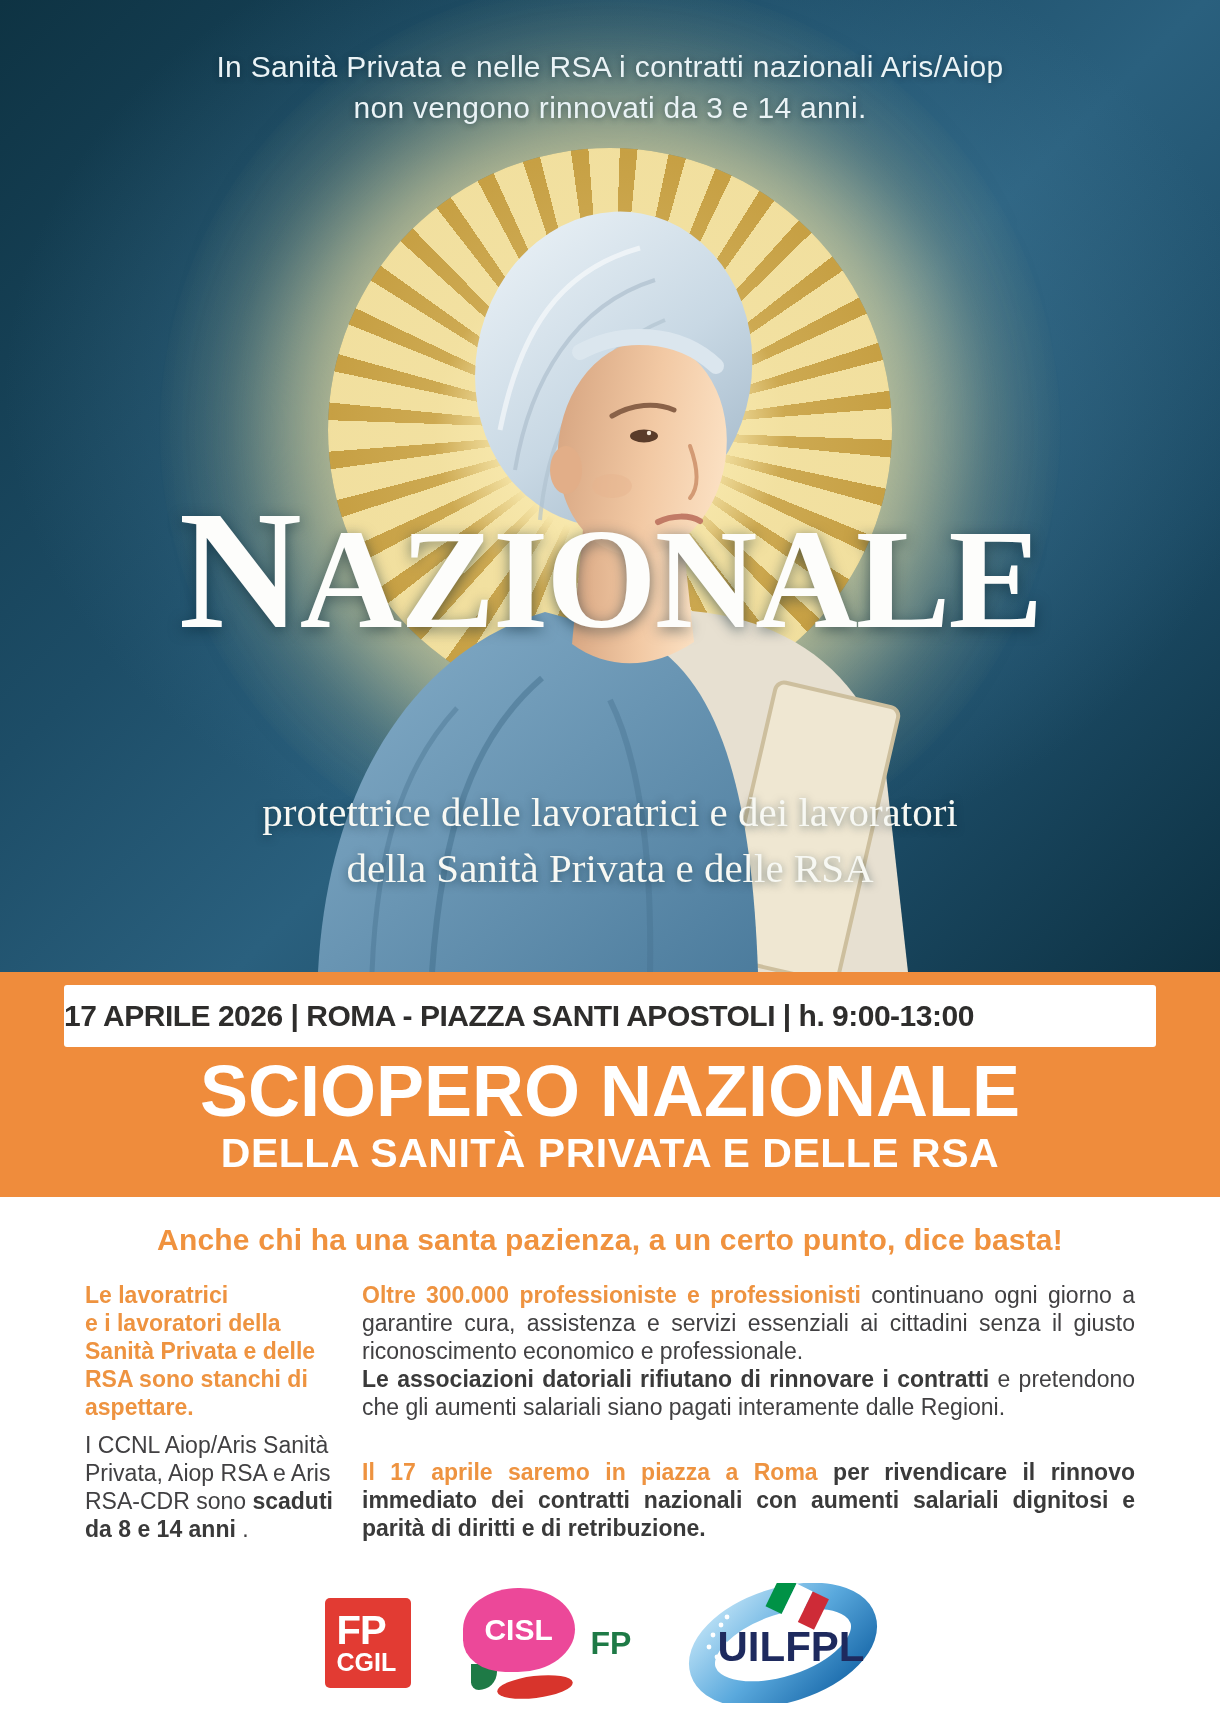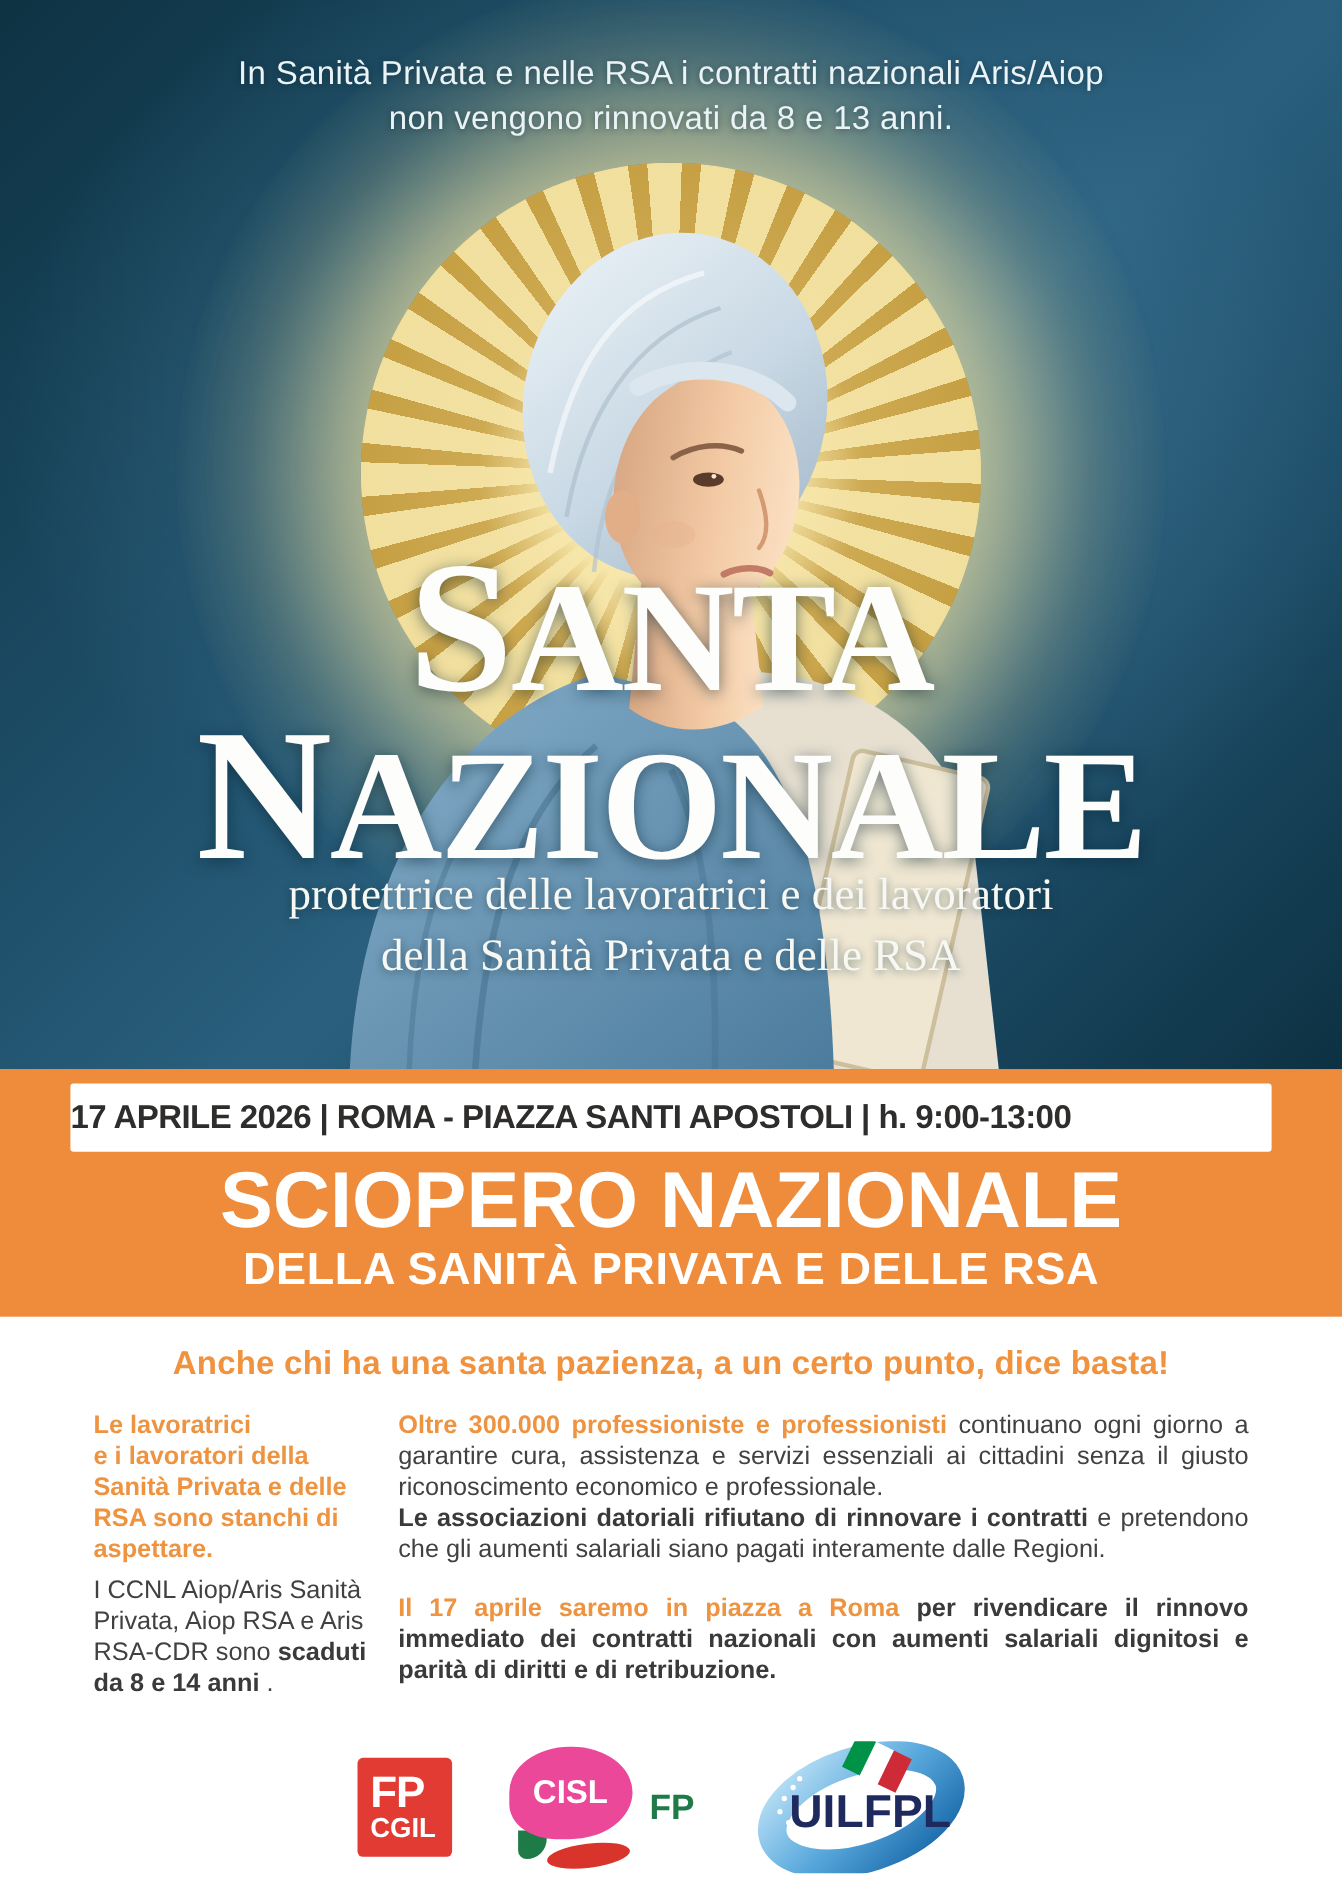--- a/index.html
+++ b/index.html
@@ -67,21 +67,21 @@
   .headline{
     text-align:center;color:#f0923e;font-weight:800;font-size:30px;line-height:34px;letter-spacing:.2px;
   }
   .columns{display:grid;grid-template-columns:255px 1fr;column-gap:22px;margin-top:24px;}
   .left-lead{
     color:#ee9340;font-weight:800;font-size:23px;line-height:28px;white-space:pre-line;
   }
   .left-para{margin-top:10px;color:#414042;font-size:23px;line-height:28px;}
   .left-para b{color:#3a3a3a;font-weight:800;}
   .rc p{margin:0;color:#414042;font-size:23px;line-height:28px;text-align:justify;}
-  .rc .gap{margin-top:26px;}
+  .rc .gap{margin-top:37px;}
   .o{color:#ee9340;font-weight:700;}
   .b{color:#3a3a3a;font-weight:700;}
 
   
   .logos{display:flex;align-items:center;justify-content:center;gap:52px;margin-top:40px;}
   .cgil{
     width:86px;height:90px;background:#e23b33;border-radius:5px;color:#fff;
     display:flex;flex-direction:column;justify-content:center;padding-left:12px;box-sizing:border-box;
   }
   .cgil .l1{font-weight:800;font-size:40px;line-height:38px;letter-spacing:-1px;}
@@ -166,25 +166,24 @@
       <path d="M612 416 C632 404 656 402 674 410" stroke="#8a6248" stroke-width="5" fill="none" stroke-linecap="round"></path>
       <ellipse cx="644" cy="436" rx="14" ry="6.5" fill="#5a3c2a"></ellipse>
       <circle cx="649" cy="433" r="2.2" fill="#f6e9d8"></circle>
       <path d="M690 446 C698 468 700 486 690 498" stroke="#d39a74" stroke-width="4" fill="none" stroke-linecap="round"></path>
       <path d="M658 522 C672 515 690 515 700 521" stroke="#c27b66" stroke-width="6" fill="none" stroke-linecap="round"></path>
       <ellipse cx="612" cy="486" rx="20" ry="12" fill="#e7b48e" opacity="0.45"></ellipse>
     </svg>
 
     <div class="top-banner" data-interactable="false">
       <div data-interactable="false">In Sanità Privata e nelle RSA i contratti nazionali Aris/Aiop</div>
-      <div data-interactable="false">non vengono rinnovati da 8 e 13 anni.</div>
+      <div data-interactable="false">non vengono rinnovati da 3 e 14 anni.</div>
     </div>
 
     <div class="hero-title" data-interactable="false">
-      <div class="title-line" data-interactable="false">SANTA</div>
       <div class="title-line" data-interactable="false">NAZIONALE</div>
     </div>
 
     <div class="hero-subtitle" data-interactable="false">
       <div data-interactable="false">protettrice delle lavoratrici e dei lavoratori</div>
       <div data-interactable="false">della Sanità Privata e delle RSA</div>
     </div>
   </div>
 
   <div class="banner" data-interactable="false">

